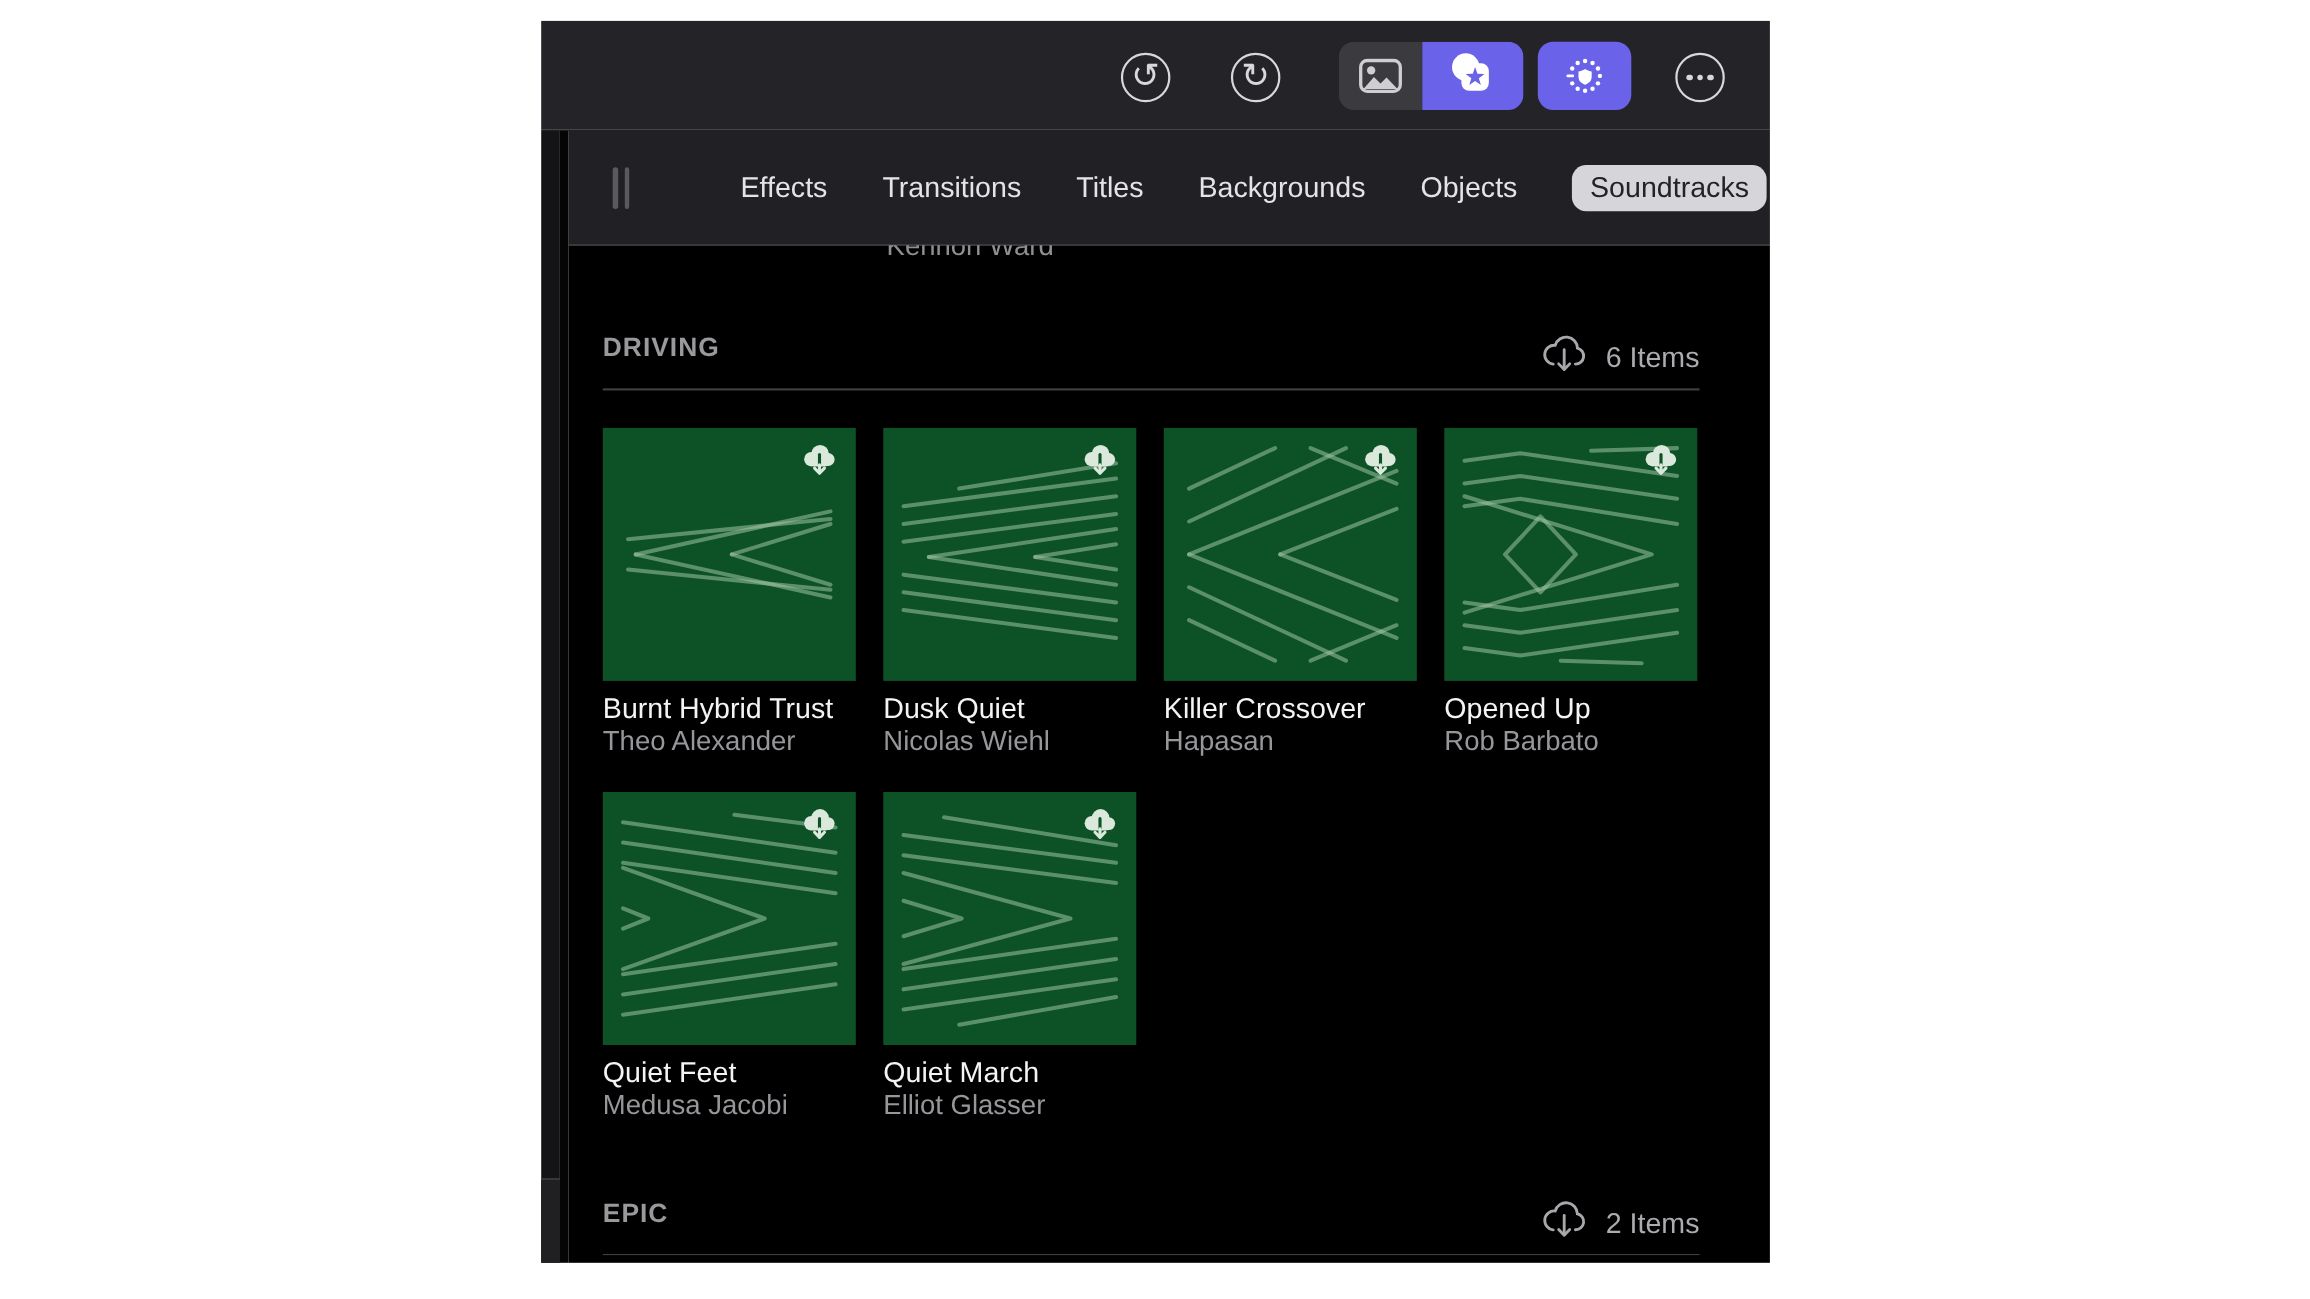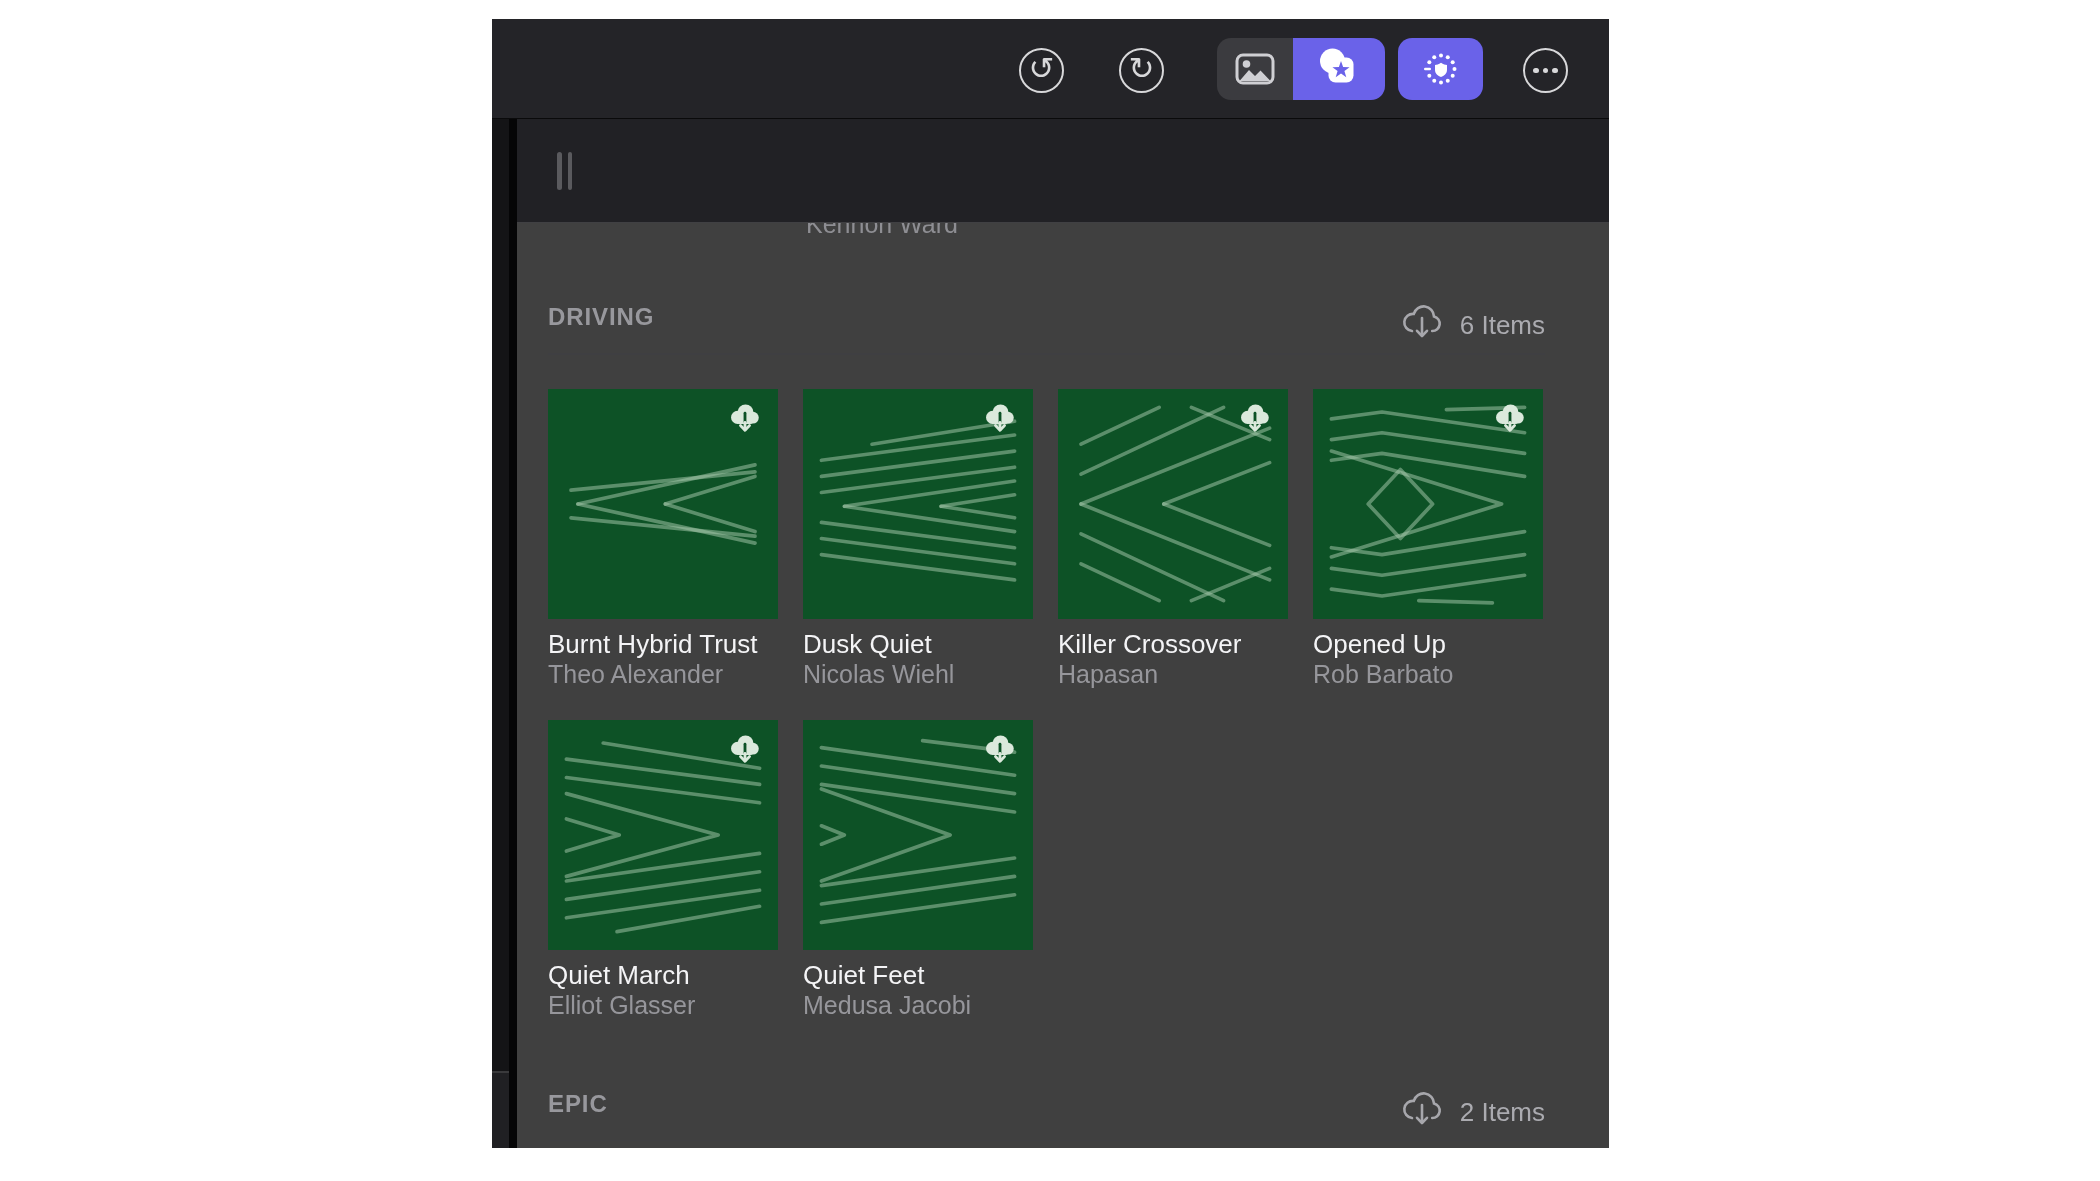--- a/index.html
+++ b/index.html
@@ -38,21 +38,21 @@
   .tabbar{position:relative;height:104px;background:#212125;flex:0 0 auto;
           border-bottom:1.5px solid rgba(255,255,255,0.14);box-sizing:border-box;}
   .drag-handle{position:absolute;left:40px;top:33px;display:flex;gap:6px;cursor:default;}
   .drag-handle i{width:4.5px;height:38px;border-radius:2.5px;background:#5a5a5e;}
   .tabs{position:absolute;right:3px;top:0;height:100%;display:flex;align-items:center;gap:50px;}
   .tab{font-size:26px;color:#e4e4e7;background:none;border:none;padding:0;white-space:nowrap;}
   .tab.selected{background:#d6d6da;color:#232326;border-radius:13px;height:42px;
                 display:flex;align-items:center;padding:0 16px;}
 
   
-  .content{position:relative;flex:1;background:#404040;overflow:hidden;
+  .content{position:relative;flex:1;background:#000000;overflow:hidden;
            padding:0 0 4px 31px;box-sizing:border-box;}
   .content-inner{width:997px;}
   .clipped-artist{position:absolute;left:289px;top:-13px;font-size:25px;color:#8e8e93;}
 
   .section-header{display:flex;align-items:flex-start;justify-content:space-between;height:42px;}
   .section-title{font-size:24px;font-weight:bold;letter-spacing:0.9px;color:#98989d;}
   .section-right{display:flex;align-items:center;gap:15px;}
   .count-label{font-size:26px;color:#ababb0;}
   .section-divider{height:1.5px;background:#3f3f42;margin-top:8px;}
 
@@ -130,20 +130,28 @@
         <div class="strip-bottom"></div>
       </div>
       <div class="black-bar"></div>
 
       <div class="panel">
         <div class="tabbar">
           <div class="drag-handle">
               <i></i>
               <i></i>
             </div>
+          <div class="tabs" id="tabs">
+              <button class="tab">Effects</button>
+              <button class="tab">Transitions</button>
+              <button class="tab">Titles</button>
+              <button class="tab">Backgrounds</button>
+              <button class="tab">Objects</button>
+              <button class="tab selected">Soundtracks</button>
+            </div>
         </div>
 
         <div class="content">
           <div class="clipped-artist">Kennon Ward</div>
           <div class="content-inner" id="sections">
               <div class="section-header" style="margin-top: 80px;">
                 <span class="section-title">DRIVING</span>
      <span class="section-right">
        <button class="cloud-hdr" style="background:none;border:none;padding:0;"><svg width="46" height="42" viewBox="0 0 46 42">
     <path d="M33.2,28 a7.4,7.4 0 0 0 1.8,-14.6 a10.3,10.3 0 0 0 -20.2,-2.5 A8.2,8.2 0 0 0 13,28" fill="none" stroke="#a7a7ac" stroke-width="2.6" stroke-linecap="round"></path>
@@ -264,20 +272,48 @@
     <line x1="20" y1="20.3" x2="20" y2="27.3" stroke="#dbe9dc" stroke-width="2.7" stroke-linecap="round"></line>
     <polyline points="15.7,23.3 20,27.7 24.3,23.3" fill="none" stroke="#dbe9dc" stroke-width="2.7" stroke-linecap="round" stroke-linejoin="round"></polyline>
   </svg></button>
          </div>
          <div class="track-title">Opened Up</div>
          <div class="track-artist">Rob Barbato</div>
                 </div>
                 <div class="card">
                   <div class="art">
            <svg class="pattern" viewBox="0 0 100 100" preserveAspectRatio="none">
+                      <polyline points="8,12 92,24" fill="none" stroke="#a5c8aa" stroke-opacity="0.52" stroke-width="1.6" stroke-linecap="round" stroke-linejoin="round"></polyline>
+                      <polyline points="8,20 92,32" fill="none" stroke="#a5c8aa" stroke-opacity="0.52" stroke-width="1.6" stroke-linecap="round" stroke-linejoin="round"></polyline>
+                      <polyline points="8,28 92,40" fill="none" stroke="#a5c8aa" stroke-opacity="0.52" stroke-width="1.6" stroke-linecap="round" stroke-linejoin="round"></polyline>
+                      <polyline points="8,30 64,50 8,70" fill="none" stroke="#a5c8aa" stroke-opacity="0.52" stroke-width="1.6" stroke-linecap="round" stroke-linejoin="round"></polyline>
+                      <polyline points="8,46 18,50 8,54" fill="none" stroke="#a5c8aa" stroke-opacity="0.52" stroke-width="1.6" stroke-linecap="round" stroke-linejoin="round"></polyline>
+                      <polyline points="8,72 92,60" fill="none" stroke="#a5c8aa" stroke-opacity="0.52" stroke-width="1.6" stroke-linecap="round" stroke-linejoin="round"></polyline>
+                      <polyline points="8,80 92,68" fill="none" stroke="#a5c8aa" stroke-opacity="0.52" stroke-width="1.6" stroke-linecap="round" stroke-linejoin="round"></polyline>
+                      <polyline points="8,88 92,76" fill="none" stroke="#a5c8aa" stroke-opacity="0.52" stroke-width="1.6" stroke-linecap="round" stroke-linejoin="round"></polyline>
+                      <polyline points="52,9 92,14" fill="none" stroke="#a5c8aa" stroke-opacity="0.52" stroke-width="1.6" stroke-linecap="round" stroke-linejoin="round"></polyline>
+                    </svg>
+           <button class="cloud-dl"><svg width="42" height="36" viewBox="0 0 40 34">
+    <g fill="#dbe9dc">
+      <circle cx="13" cy="15.5" r="6.3"></circle>
+                          <circle cx="20.5" cy="10.8" r="7.6"></circle>
+                          <circle cx="27.5" cy="15.8" r="5.6"></circle>
+      <rect x="11" y="13.5" width="18" height="8.3" rx="4.1"></rect>
+    </g>
+    <line x1="20" y1="11.5" x2="20" y2="19.8" stroke="#0d5226" stroke-width="2.7" stroke-linecap="round"></line>
+    <line x1="20" y1="20.3" x2="20" y2="27.3" stroke="#dbe9dc" stroke-width="2.7" stroke-linecap="round"></line>
+    <polyline points="15.7,23.3 20,27.7 24.3,23.3" fill="none" stroke="#dbe9dc" stroke-width="2.7" stroke-linecap="round" stroke-linejoin="round"></polyline>
+  </svg></button>
+         </div>
+         <div class="track-title">Quiet Feet</div>
+         <div class="track-artist">Medusa Jacobi</div>
+                </div>
+                <div class="card">
+                  <div class="art">
+           <svg class="pattern" viewBox="0 0 100 100" preserveAspectRatio="none">
                       <polyline points="24,10 92,21" fill="none" stroke="#a5c8aa" stroke-opacity="0.52" stroke-width="1.6" stroke-linecap="round" stroke-linejoin="round"></polyline>
                       <polyline points="8,17 92,28" fill="none" stroke="#a5c8aa" stroke-opacity="0.52" stroke-width="1.6" stroke-linecap="round" stroke-linejoin="round"></polyline>
                       <polyline points="8,25 92,36" fill="none" stroke="#a5c8aa" stroke-opacity="0.52" stroke-width="1.6" stroke-linecap="round" stroke-linejoin="round"></polyline>
                       <polyline points="8,32 74,50 8,68" fill="none" stroke="#a5c8aa" stroke-opacity="0.52" stroke-width="1.6" stroke-linecap="round" stroke-linejoin="round"></polyline>
                       <polyline points="8,43 31,50 8,57" fill="none" stroke="#a5c8aa" stroke-opacity="0.52" stroke-width="1.6" stroke-linecap="round" stroke-linejoin="round"></polyline>
                       <polyline points="8,70 92,58" fill="none" stroke="#a5c8aa" stroke-opacity="0.52" stroke-width="1.6" stroke-linecap="round" stroke-linejoin="round"></polyline>
                       <polyline points="8,78 92,66" fill="none" stroke="#a5c8aa" stroke-opacity="0.52" stroke-width="1.6" stroke-linecap="round" stroke-linejoin="round"></polyline>
                       <polyline points="8,86 92,74" fill="none" stroke="#a5c8aa" stroke-opacity="0.52" stroke-width="1.6" stroke-linecap="round" stroke-linejoin="round"></polyline>
                       <polyline points="30,92 92,81" fill="none" stroke="#a5c8aa" stroke-opacity="0.52" stroke-width="1.6" stroke-linecap="round" stroke-linejoin="round"></polyline>
                     </svg>
@@ -289,48 +325,20 @@
       <rect x="11" y="13.5" width="18" height="8.3" rx="4.1"></rect>
     </g>
     <line x1="20" y1="11.5" x2="20" y2="19.8" stroke="#0d5226" stroke-width="2.7" stroke-linecap="round"></line>
     <line x1="20" y1="20.3" x2="20" y2="27.3" stroke="#dbe9dc" stroke-width="2.7" stroke-linecap="round"></line>
     <polyline points="15.7,23.3 20,27.7 24.3,23.3" fill="none" stroke="#dbe9dc" stroke-width="2.7" stroke-linecap="round" stroke-linejoin="round"></polyline>
   </svg></button>
          </div>
          <div class="track-title">Quiet March</div>
          <div class="track-artist">Elliot Glasser</div>
                 </div>
-                <div class="card">
-                  <div class="art">
-           <svg class="pattern" viewBox="0 0 100 100" preserveAspectRatio="none">
-                      <polyline points="8,12 92,24" fill="none" stroke="#a5c8aa" stroke-opacity="0.52" stroke-width="1.6" stroke-linecap="round" stroke-linejoin="round"></polyline>
-                      <polyline points="8,20 92,32" fill="none" stroke="#a5c8aa" stroke-opacity="0.52" stroke-width="1.6" stroke-linecap="round" stroke-linejoin="round"></polyline>
-                      <polyline points="8,28 92,40" fill="none" stroke="#a5c8aa" stroke-opacity="0.52" stroke-width="1.6" stroke-linecap="round" stroke-linejoin="round"></polyline>
-                      <polyline points="8,30 64,50 8,70" fill="none" stroke="#a5c8aa" stroke-opacity="0.52" stroke-width="1.6" stroke-linecap="round" stroke-linejoin="round"></polyline>
-                      <polyline points="8,46 18,50 8,54" fill="none" stroke="#a5c8aa" stroke-opacity="0.52" stroke-width="1.6" stroke-linecap="round" stroke-linejoin="round"></polyline>
-                      <polyline points="8,72 92,60" fill="none" stroke="#a5c8aa" stroke-opacity="0.52" stroke-width="1.6" stroke-linecap="round" stroke-linejoin="round"></polyline>
-                      <polyline points="8,80 92,68" fill="none" stroke="#a5c8aa" stroke-opacity="0.52" stroke-width="1.6" stroke-linecap="round" stroke-linejoin="round"></polyline>
-                      <polyline points="8,88 92,76" fill="none" stroke="#a5c8aa" stroke-opacity="0.52" stroke-width="1.6" stroke-linecap="round" stroke-linejoin="round"></polyline>
-                      <polyline points="52,9 92,14" fill="none" stroke="#a5c8aa" stroke-opacity="0.52" stroke-width="1.6" stroke-linecap="round" stroke-linejoin="round"></polyline>
-                    </svg>
-           <button class="cloud-dl"><svg width="42" height="36" viewBox="0 0 40 34">
-    <g fill="#dbe9dc">
-      <circle cx="13" cy="15.5" r="6.3"></circle>
-                          <circle cx="20.5" cy="10.8" r="7.6"></circle>
-                          <circle cx="27.5" cy="15.8" r="5.6"></circle>
-      <rect x="11" y="13.5" width="18" height="8.3" rx="4.1"></rect>
-    </g>
-    <line x1="20" y1="11.5" x2="20" y2="19.8" stroke="#0d5226" stroke-width="2.7" stroke-linecap="round"></line>
-    <line x1="20" y1="20.3" x2="20" y2="27.3" stroke="#dbe9dc" stroke-width="2.7" stroke-linecap="round"></line>
-    <polyline points="15.7,23.3 20,27.7 24.3,23.3" fill="none" stroke="#dbe9dc" stroke-width="2.7" stroke-linecap="round" stroke-linejoin="round"></polyline>
-  </svg></button>
-         </div>
-         <div class="track-title">Quiet Feet</div>
-         <div class="track-artist">Medusa Jacobi</div>
-                </div>
               </div>
               <div class="section-header" style="margin-top: 72px;">
                 <span class="section-title">EPIC</span>
      <span class="section-right">
        <button class="cloud-hdr" style="background:none;border:none;padding:0;"><svg width="46" height="42" viewBox="0 0 46 42">
     <path d="M33.2,28 a7.4,7.4 0 0 0 1.8,-14.6 a10.3,10.3 0 0 0 -20.2,-2.5 A8.2,8.2 0 0 0 13,28" fill="none" stroke="#a7a7ac" stroke-width="2.6" stroke-linecap="round"></path>
     <line x1="23" y1="15" x2="23" y2="32.5" stroke="#a7a7ac" stroke-width="2.6" stroke-linecap="round"></line>
     <polyline points="18,27.8 23,33 28,27.8" fill="none" stroke="#a7a7ac" stroke-width="2.6" stroke-linecap="round" stroke-linejoin="round"></polyline>
   </svg></button>
        <span class="count-label">2 Items</span>

